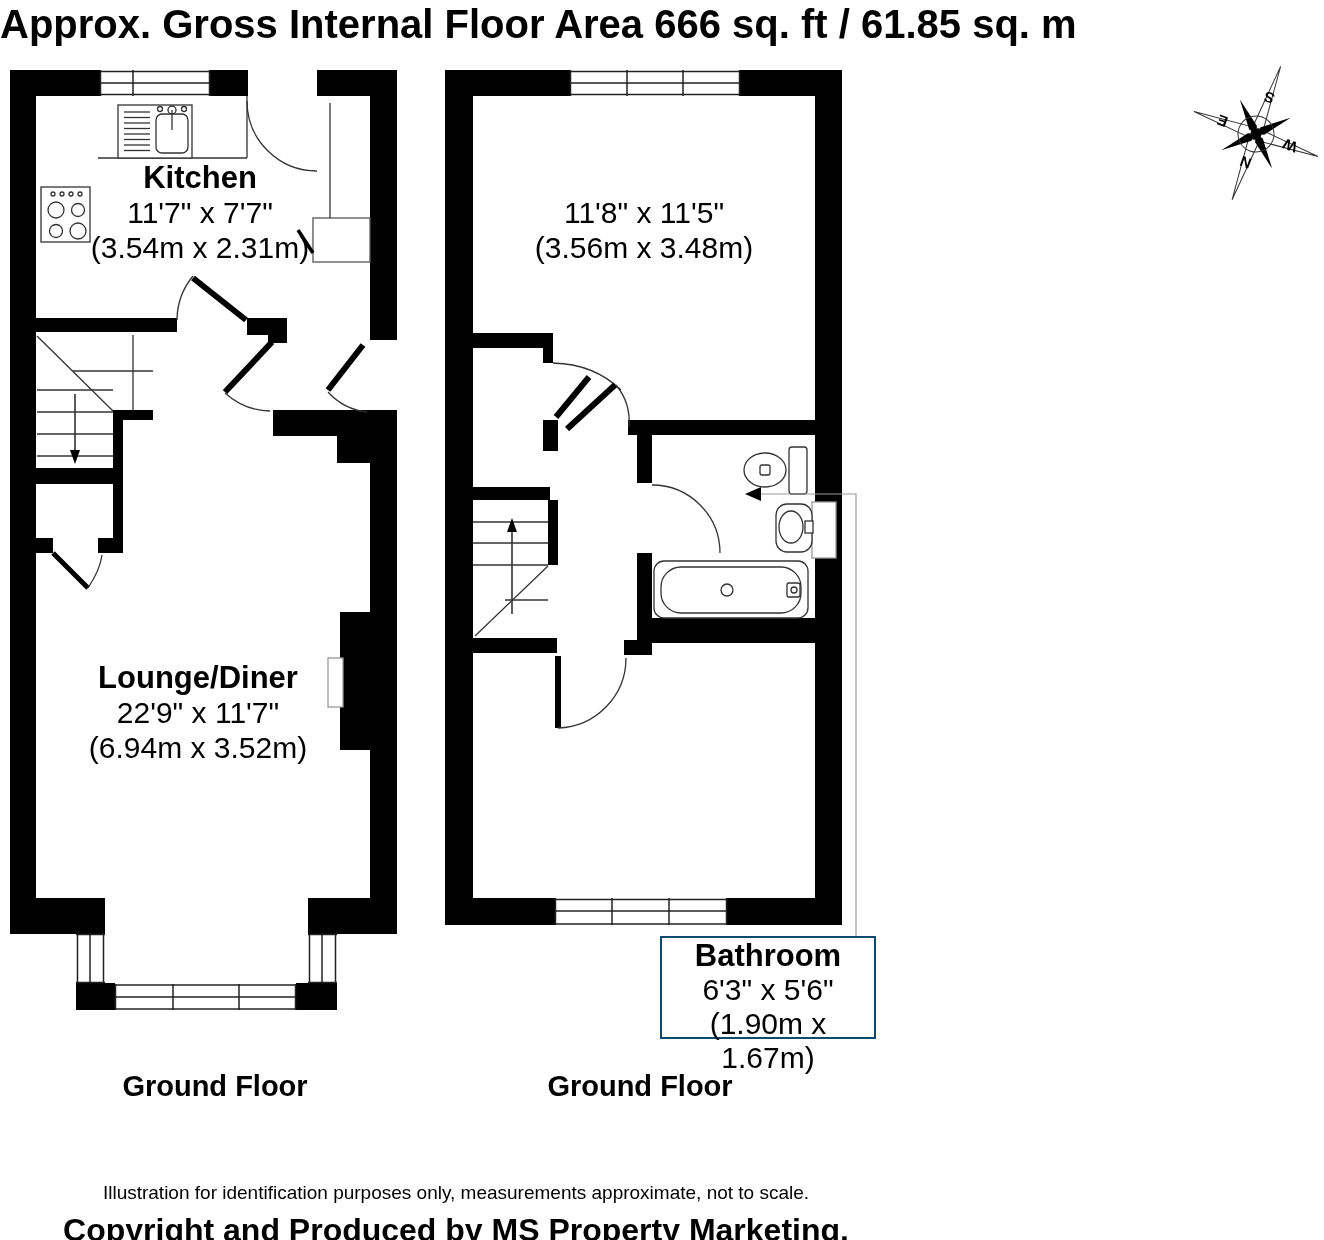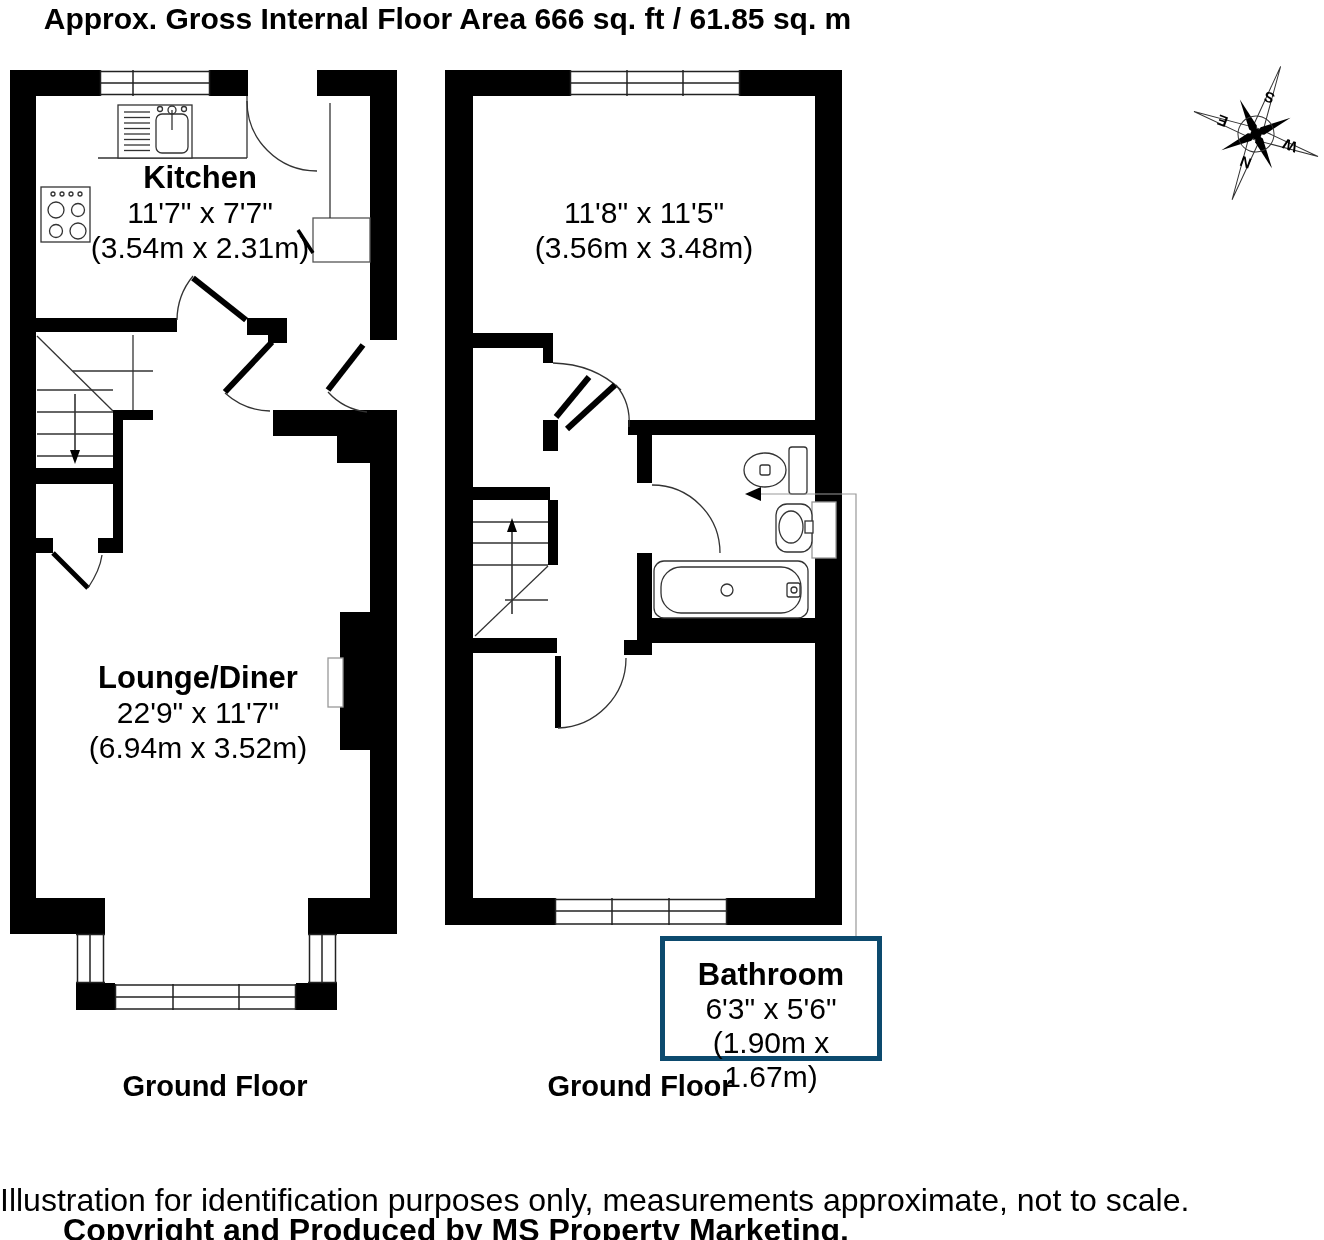--- a/index.html
+++ b/index.html
@@ -1,31 +1,31 @@
 <!DOCTYPE html>
 <html><head>
 <meta charset="utf-8">
 <style>
   html,body{margin:0;padding:0;background:#fff;}
   .page{position:relative;width:1324px;height:1240px;background:#ffffff;
         font-family:"Liberation Sans", sans-serif;color:#000;overflow:hidden;}
   .plan-svg{position:absolute;left:0;top:0;}
   .page-title{position:absolute;left:0;top:2px;width:895px;text-align:center;
-              font-size:30px;font-weight:bold;white-space:nowrap;}
+              font-size:40px;font-weight:bold;white-space:nowrap;}
   .room-label{position:absolute;transform:translate(-50%,-50%);text-align:center;
               line-height:35px;white-space:nowrap;}
   .room-name{font-size:31px;font-weight:bold;}
   .room-dim{font-size:30px;}
   .floor-label{position:absolute;transform:translate(-50%,-50%);
                font-size:29px;font-weight:bold;white-space:nowrap;}
   .bathroom-box{position:absolute;left:660px;top:936px;width:212px;height:98px;
-                background:#fff;border:5px solid #0c4a6e;text-align:center;
-                line-height:34px;padding-top:17px;}
+                background:#fff;border:2px solid #0c4a6e;text-align:center;
+                line-height:34px;padding-top:1px;}
   .footer-line{position:absolute;left:0;width:912px;text-align:center;
-               font-size:32px;white-space:nowrap;}
+               font-size:19px;white-space:nowrap;}
   .footer-copyright{font-weight:bold;font-size:32px;}
 </style>
 </head>
 <body>
 
 <div class="page">
 
   <svg class="plan-svg" width="1324" height="1240" viewBox="0 0 1324 1240">
 
     <g>

